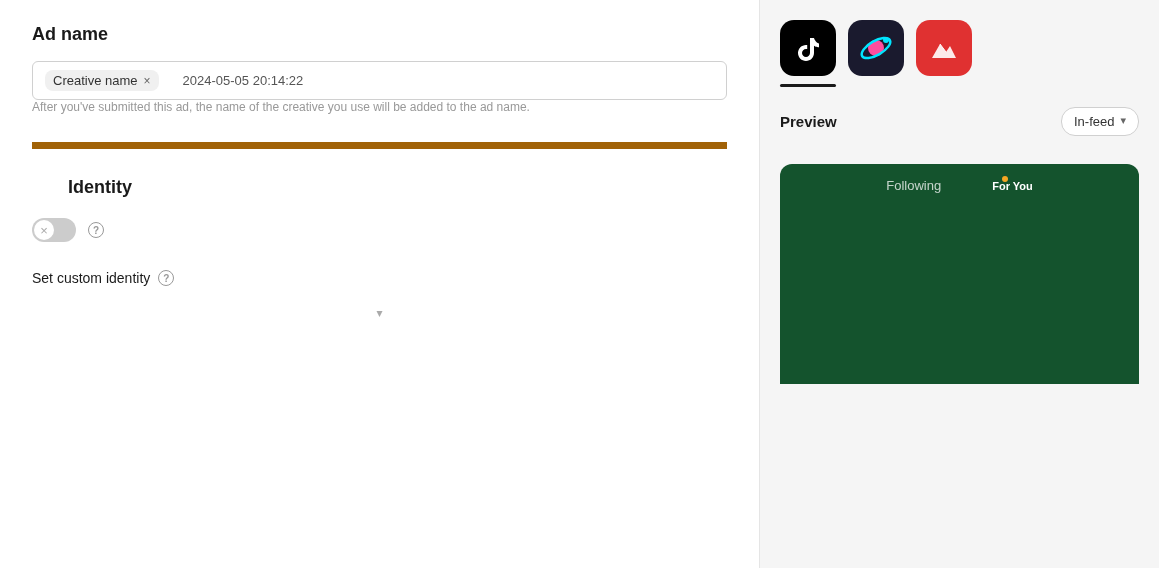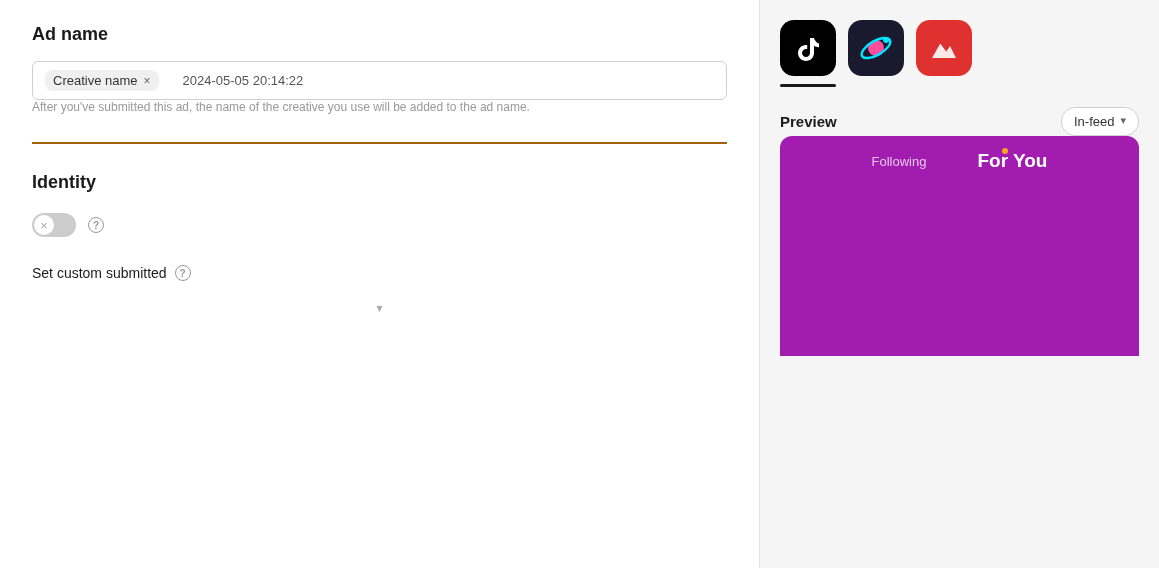--- a/index.html
+++ b/index.html
@@ -18,21 +18,21 @@
 
     
     .main-content {
       flex: 1;
       padding: 24px 32px;
     }
 
     
     .ad-name-section {
       padding-bottom: 28px;
-      border-bottom: 2px solid #a16207;
+      border-bottom: 7px solid #a16207;
     }
 
     .section-title {
       font-size: 18px;
       font-weight: 600;
       margin-bottom: 16px;
       color: #1a1a1a;
     }
 
     .ad-name-input-container {
@@ -79,20 +79,21 @@
     
     .identity-section {
       padding-top: 28px;
     }
 
     .identity-title {
       font-size: 18px;
       font-weight: 600;
       margin-bottom: 20px;
       color: #1a1a1a;
+      margin-left: 36px;
     }
 
     .toggle-row {
       display: flex;
       align-items: center;
       gap: 10px;
       margin-bottom: 28px;
     }
 
     
@@ -233,21 +234,21 @@
       height: 3px;
       background: #1a1a1a;
       border-radius: 2px;
     }
 
     .preview-header {
       display: flex;
       align-items: center;
       justify-content: space-between;
       margin-top: 16px;
-      margin-bottom: 0;
+      margin-bottom: 28px;
     }
 
     .preview-label {
       font-size: 15px;
       font-weight: 600;
       color: #1a1a1a;
     }
 
     .preview-dropdown {
       display: flex;
@@ -262,21 +263,21 @@
       cursor: pointer;
     }
 
     .preview-dropdown .chevron {
       color: #666;
       font-size: 11px;
     }
 
     
     .phone-preview {
-      background: #a21caf;
+      background: #14532d;
       border-radius: 12px 12px 0 0;
       height: 220px;
       position: relative;
       overflow: hidden;
       display: flex;
       flex-direction: column;
     }
 
     .phone-tabs {
       display: flex;
@@ -287,21 +288,21 @@
       position: relative;
     }
 
     .phone-tab {
       font-size: 13px;
       color: rgba(255,255,255,0.75);
       cursor: pointer;
     }
 
     .phone-tab.active {
-      font-size: 19px;
+      font-size: 11px;
       font-weight: 700;
       color: #fff;
       margin-left: 35px;
     }
 
     .phone-tab-dot {
       position: absolute;
       top: 12px;
       right: calc(50% - 48px);
       width: 6px;
@@ -335,21 +336,21 @@
       <h2 class="identity-title">Identity</h2>
 
       <div class="toggle-row">
         <div class="toggle-switch">
           <div class="knob"></div>
         </div>
         <span class="help-icon">?</span>
       </div>
 
       <div class="custom-identity-row">
-        <span class="custom-identity-label">Set custom submitted</span>
+        <span class="custom-identity-label">Set custom identity</span>
         <span class="help-icon">?</span>
       </div>
 
     </div>
 
     <div style="display:flex;justify-content:center;margin-top:20px;">
       <span class="scroll-arrow">▾</span>
     </div>
   </div>
 

